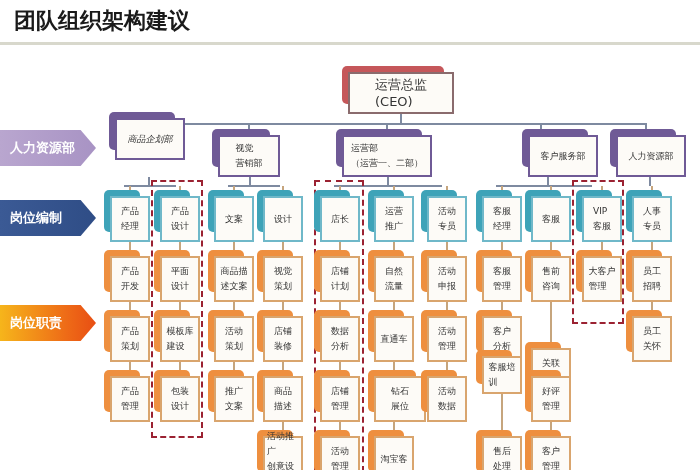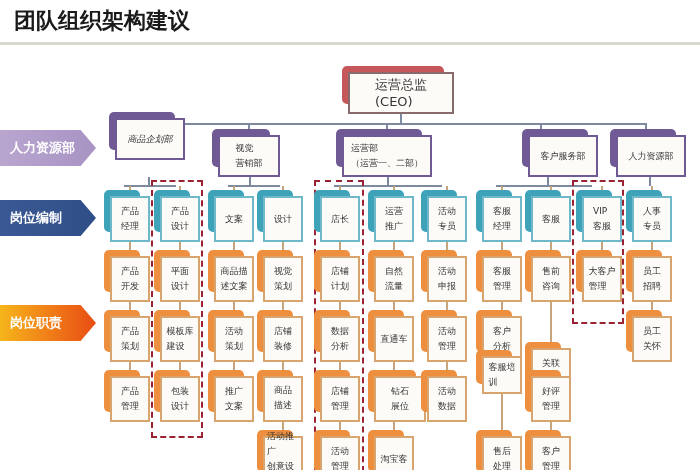--- a/index.html
+++ b/index.html
@@ -191,21 +191,21 @@
     <div class="node duty" style="left: 263px; top: 256px; width: 40px; height: 46px;">
       <div class="shadow"></div>
       <div class="face">视觉
 策划</div>
     </div>
     <div class="node duty" style="left: 263px; top: 316px; width: 40px; height: 46px;">
       <div class="shadow"></div>
       <div class="face">店铺
 装修</div>
     </div>
-    <div class="node duty" style="left: 263px; top: 376px; width: 40px; height: 46px; font-family: Liberation Mono, monospace;">
+    <div class="node duty" style="left: 263px; top: 376px; width: 40px; height: 46px;">
       <div class="shadow"></div>
       <div class="face">商品
 描述</div>
     </div>
     <div class="node duty" style="left: 263px; top: 436px; width: 40px; height: 46px;">
       <div class="shadow"></div>
       <div class="face">活动推广
 创意设计</div>
     </div>
     <div class="line vline oline" style="left: 339px; top: 186px; height: 254px;"></div>

